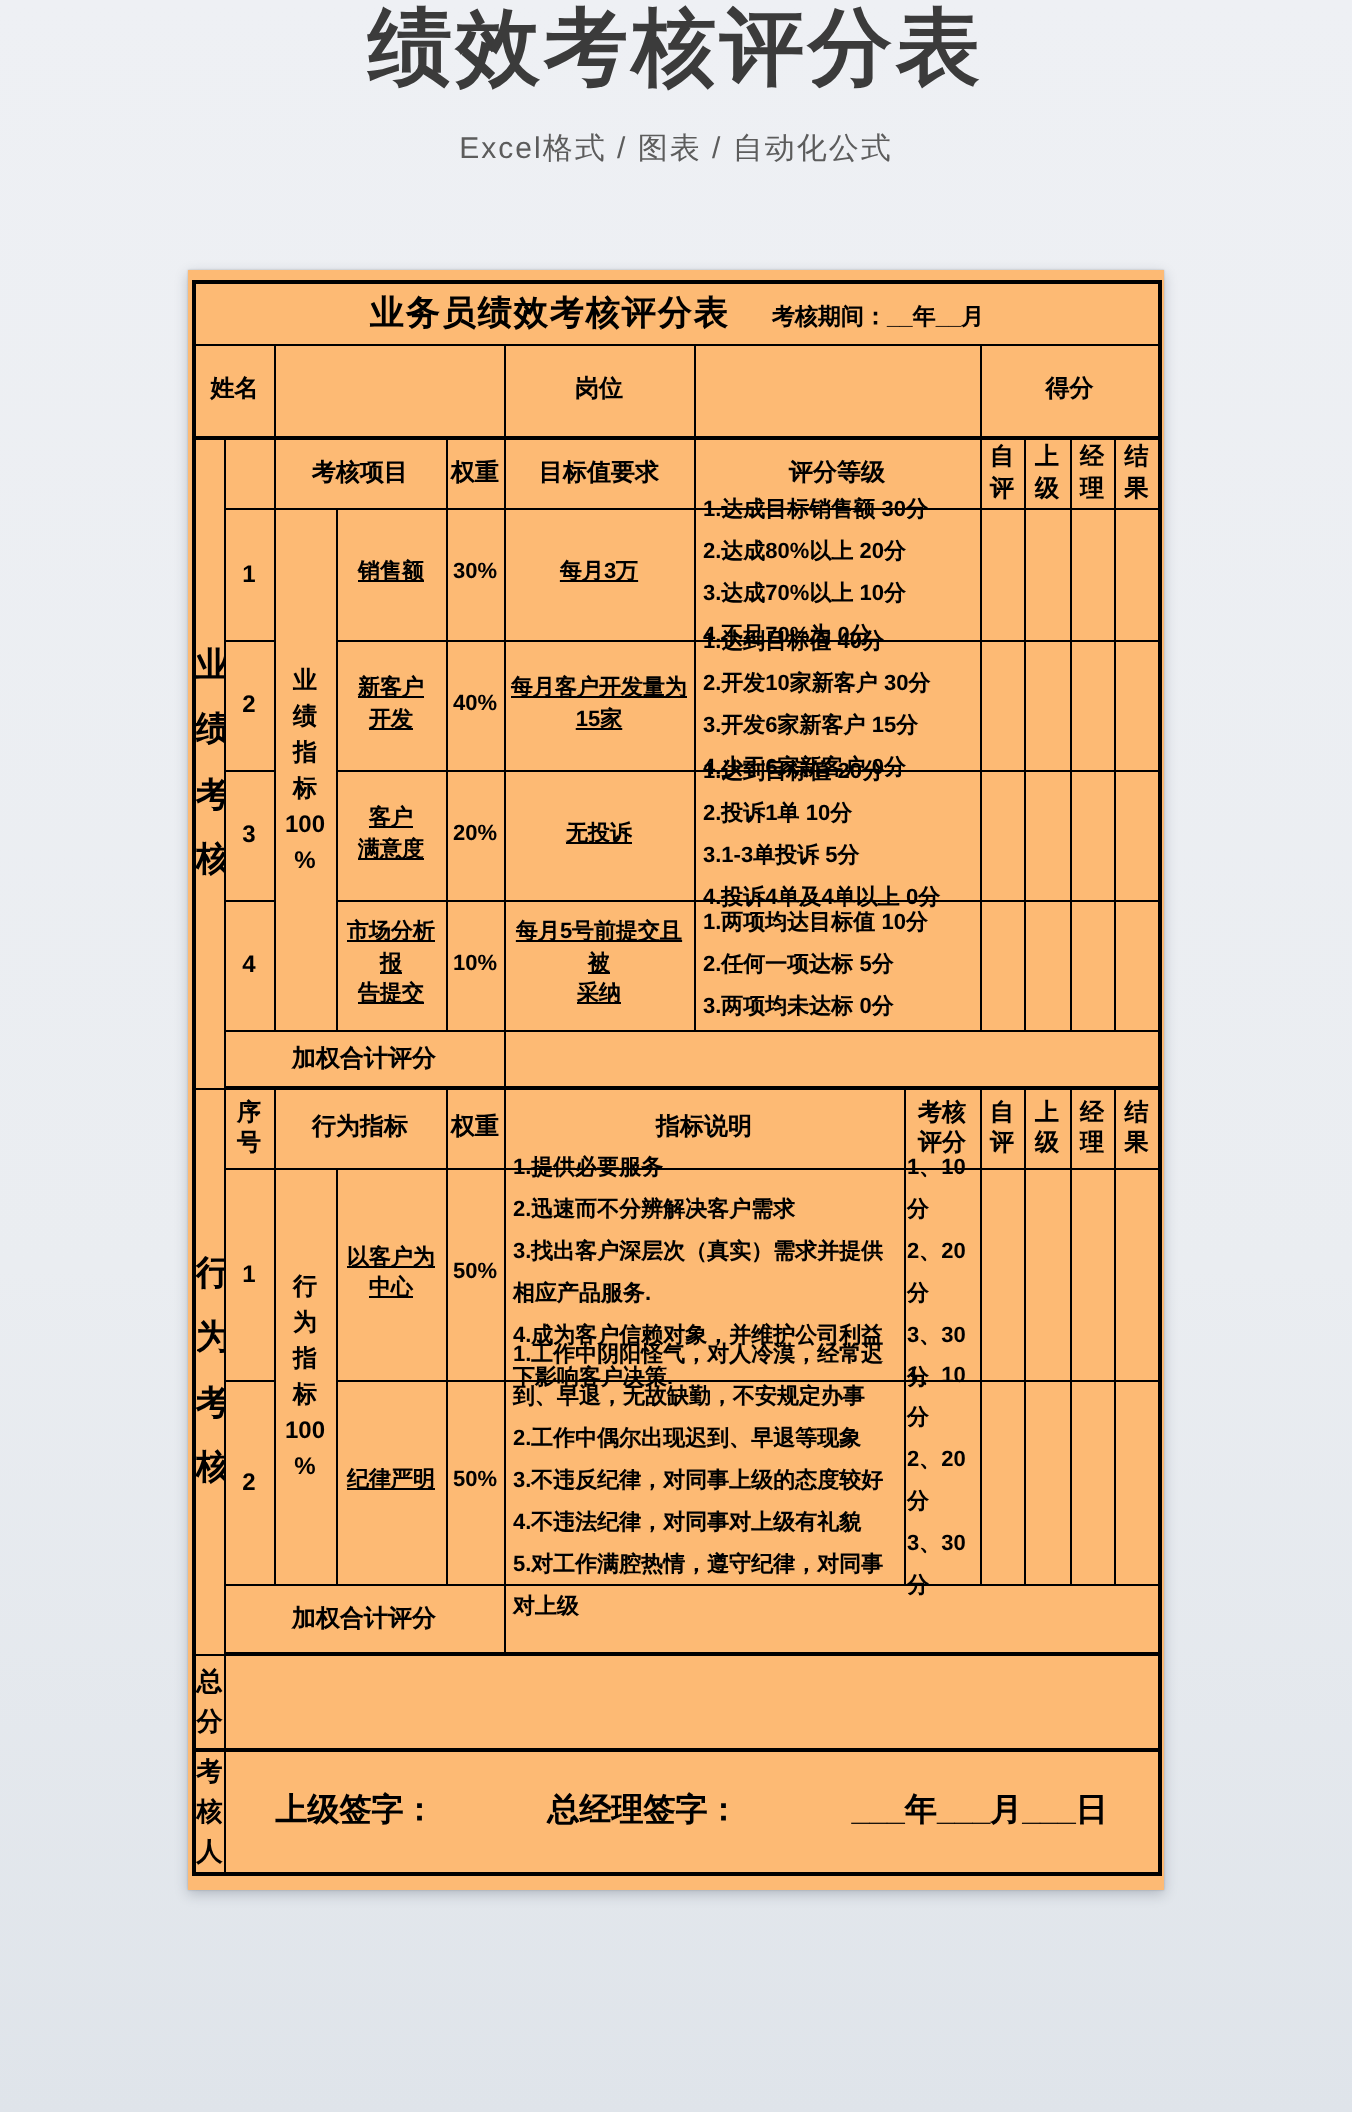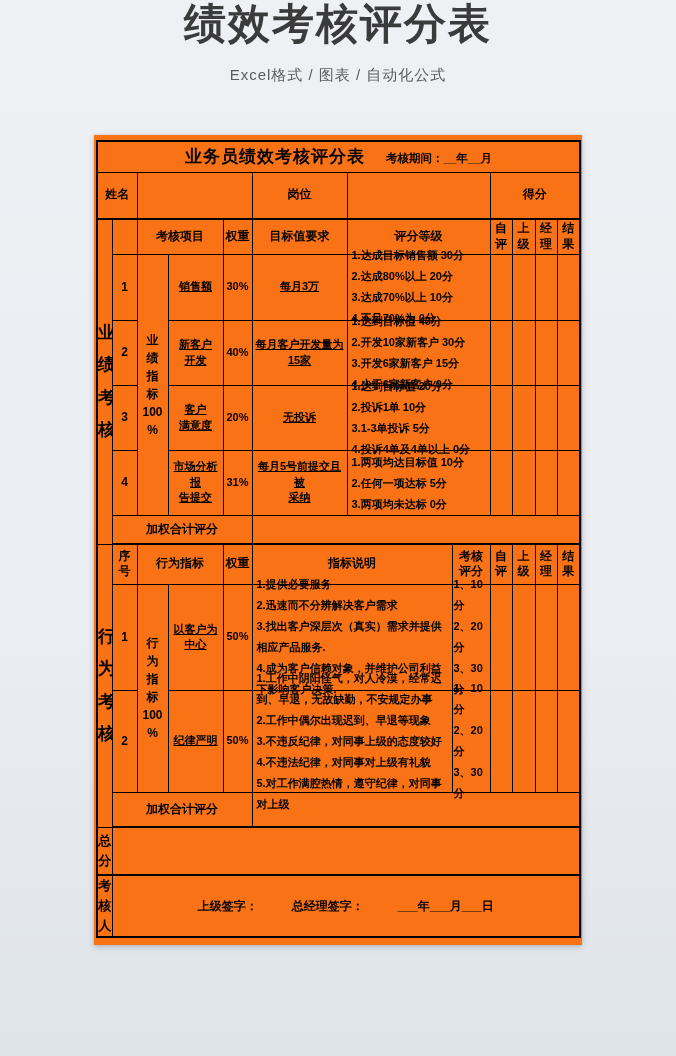--- a/index.html
+++ b/index.html
@@ -7,21 +7,21 @@
   body {
     font-family:"Liberation Sans","DejaVu Sans",sans-serif;
     background:linear-gradient(180deg,#eef0f4 0%,#eaedf1 60%,#dfe4ea 100%);
   }
   .hero { text-align:center; }
   .hero h1 {
     font-size:42px; line-height:48px; font-weight:bold; color:#3b3b3b; letter-spacing:2px;
   }
   .hero .sub { font-size:15px; line-height:30px; color:#5c5c5c; margin-top:12px; letter-spacing:1px; }
   .card {
-    width:488px; margin:45px auto 0; background:#f97316;
+    width:488px; margin:45px auto 0; background:#fdba74;
     box-shadow:0 2px 6px rgba(40,50,70,.25), 0 0 1px rgba(0,0,0,.2);
     padding:5px 2px 7px;
   }
   table { border-collapse:collapse; table-layout:fixed; width:484px; border:2px solid #000; margin:0 auto; }
   td {
     border:1px solid #000; color:#000; font-weight:bold; font-size:11px; line-height:1.4;
     text-align:center; vertical-align:middle; padding:1px; overflow:hidden;
   }
   tr.sep > td { border-bottom-width:2px; }
   .pre { white-space:pre-line;text-decoration:underline; }
@@ -33,21 +33,21 @@
   .seclabel { font-size:17px; line-height:1.9; white-space:pre-line; padding:0; overflow:hidden; }
   .seclabel-sm { font-size:13px; line-height:1.55; white-space:pre-line; padding:0; }
   .group { font-size:12px; line-height:1.5; white-space:pre-line; padding:0; }
   td.ofc { position:relative; padding:0; overflow:visible; }
   td.ofc > div {
     position:absolute; top:50%; transform:translateY(-50%); left:4px; right:6px;
     text-align:left; white-space:pre-line; line-height:21px; font-size:11px; z-index:3;
   }
   td.ofc.score > div { text-align:left; left:1px; }
   .wt-label { font-size:12px; }
-  .sig { display:flex; justify-content:center; align-items:flex-end; gap:34px; font-size:12px; }
+  .sig { display:flex; justify-content:center; align-items:flex-end; gap:56px; font-size:16px; }
 </style>
 </head>
 <body>
 
 <div class="hero">
   <h1>绩效考核评分表</h1>
   <div class="sub">Excel格式 / 图表 / 自动化公式</div>
 </div>
 
 <div class="card">
@@ -160,21 +160,21 @@
     <td></td>
     <td></td>
     <td></td>
     <td></td>
   </tr>
 
   <tr style="height:65px">
     <td class="num">4</td>
     <td class="pre">市场分析报
 告提交</td>
-    <td>31%</td>
+    <td>10%</td>
     <td class="pre">每月5号前提交且被
 采纳</td>
     <td colspan="2" class="ofc">
             <div>1.两项均达目标值 10分
 2.任何一项达标 5分
 3.两项均未达标 0分</div>
           </td>
     <td></td>
     <td></td>
     <td></td>

